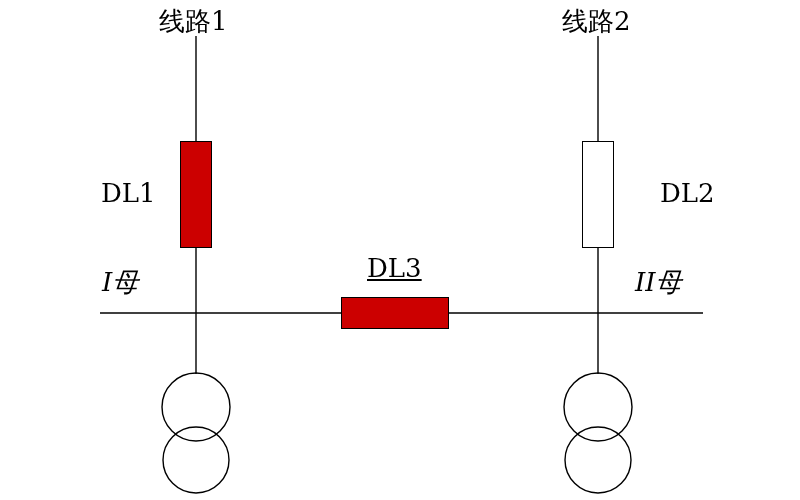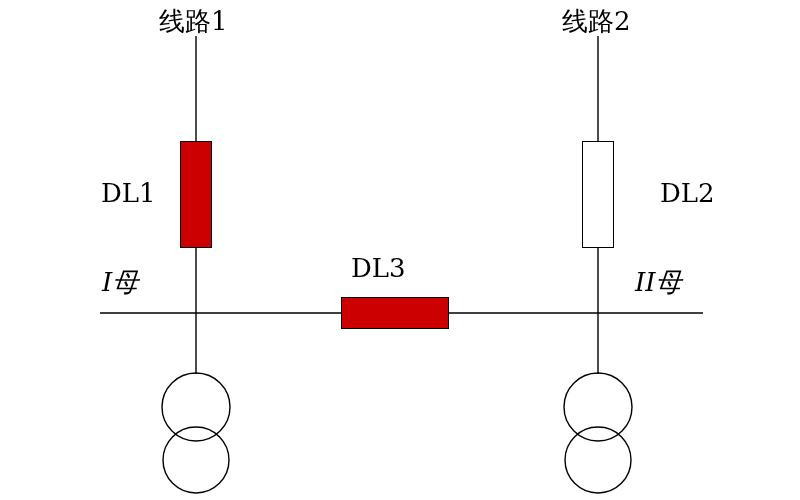--- a/index.html
+++ b/index.html
@@ -70,19 +70,19 @@
   <div class="breaker" style="left: 341px; top: 297px; width: 108px; height: 32px; background-color: rgb(204, 0, 0);"></div>
 
   <div class="label" style="left:159px; top:7px;">线路1</div>
 
   <div class="label" style="left:562px; top:7px;">线路2</div>
 
   <div class="label" style="left:101px; top:179px;">DL1</div>
 
   <div class="label" style="left:612px; top:179px;margin-left:48px;">DL2</div>
 
-  <div class="label" style="left:351px; top:254px;">DL3</div>
+  <div class="label" style="left:367px; top:254px;text-decoration:underline;">DL3</div>
 
   <div class="label" style="left:102px; top:268px;font-style:italic;">I母</div>
 
   <div class="label" style="left:635px; top:268px;font-style:italic;">II母</div>
 
 </div>
 
 </body></html>

